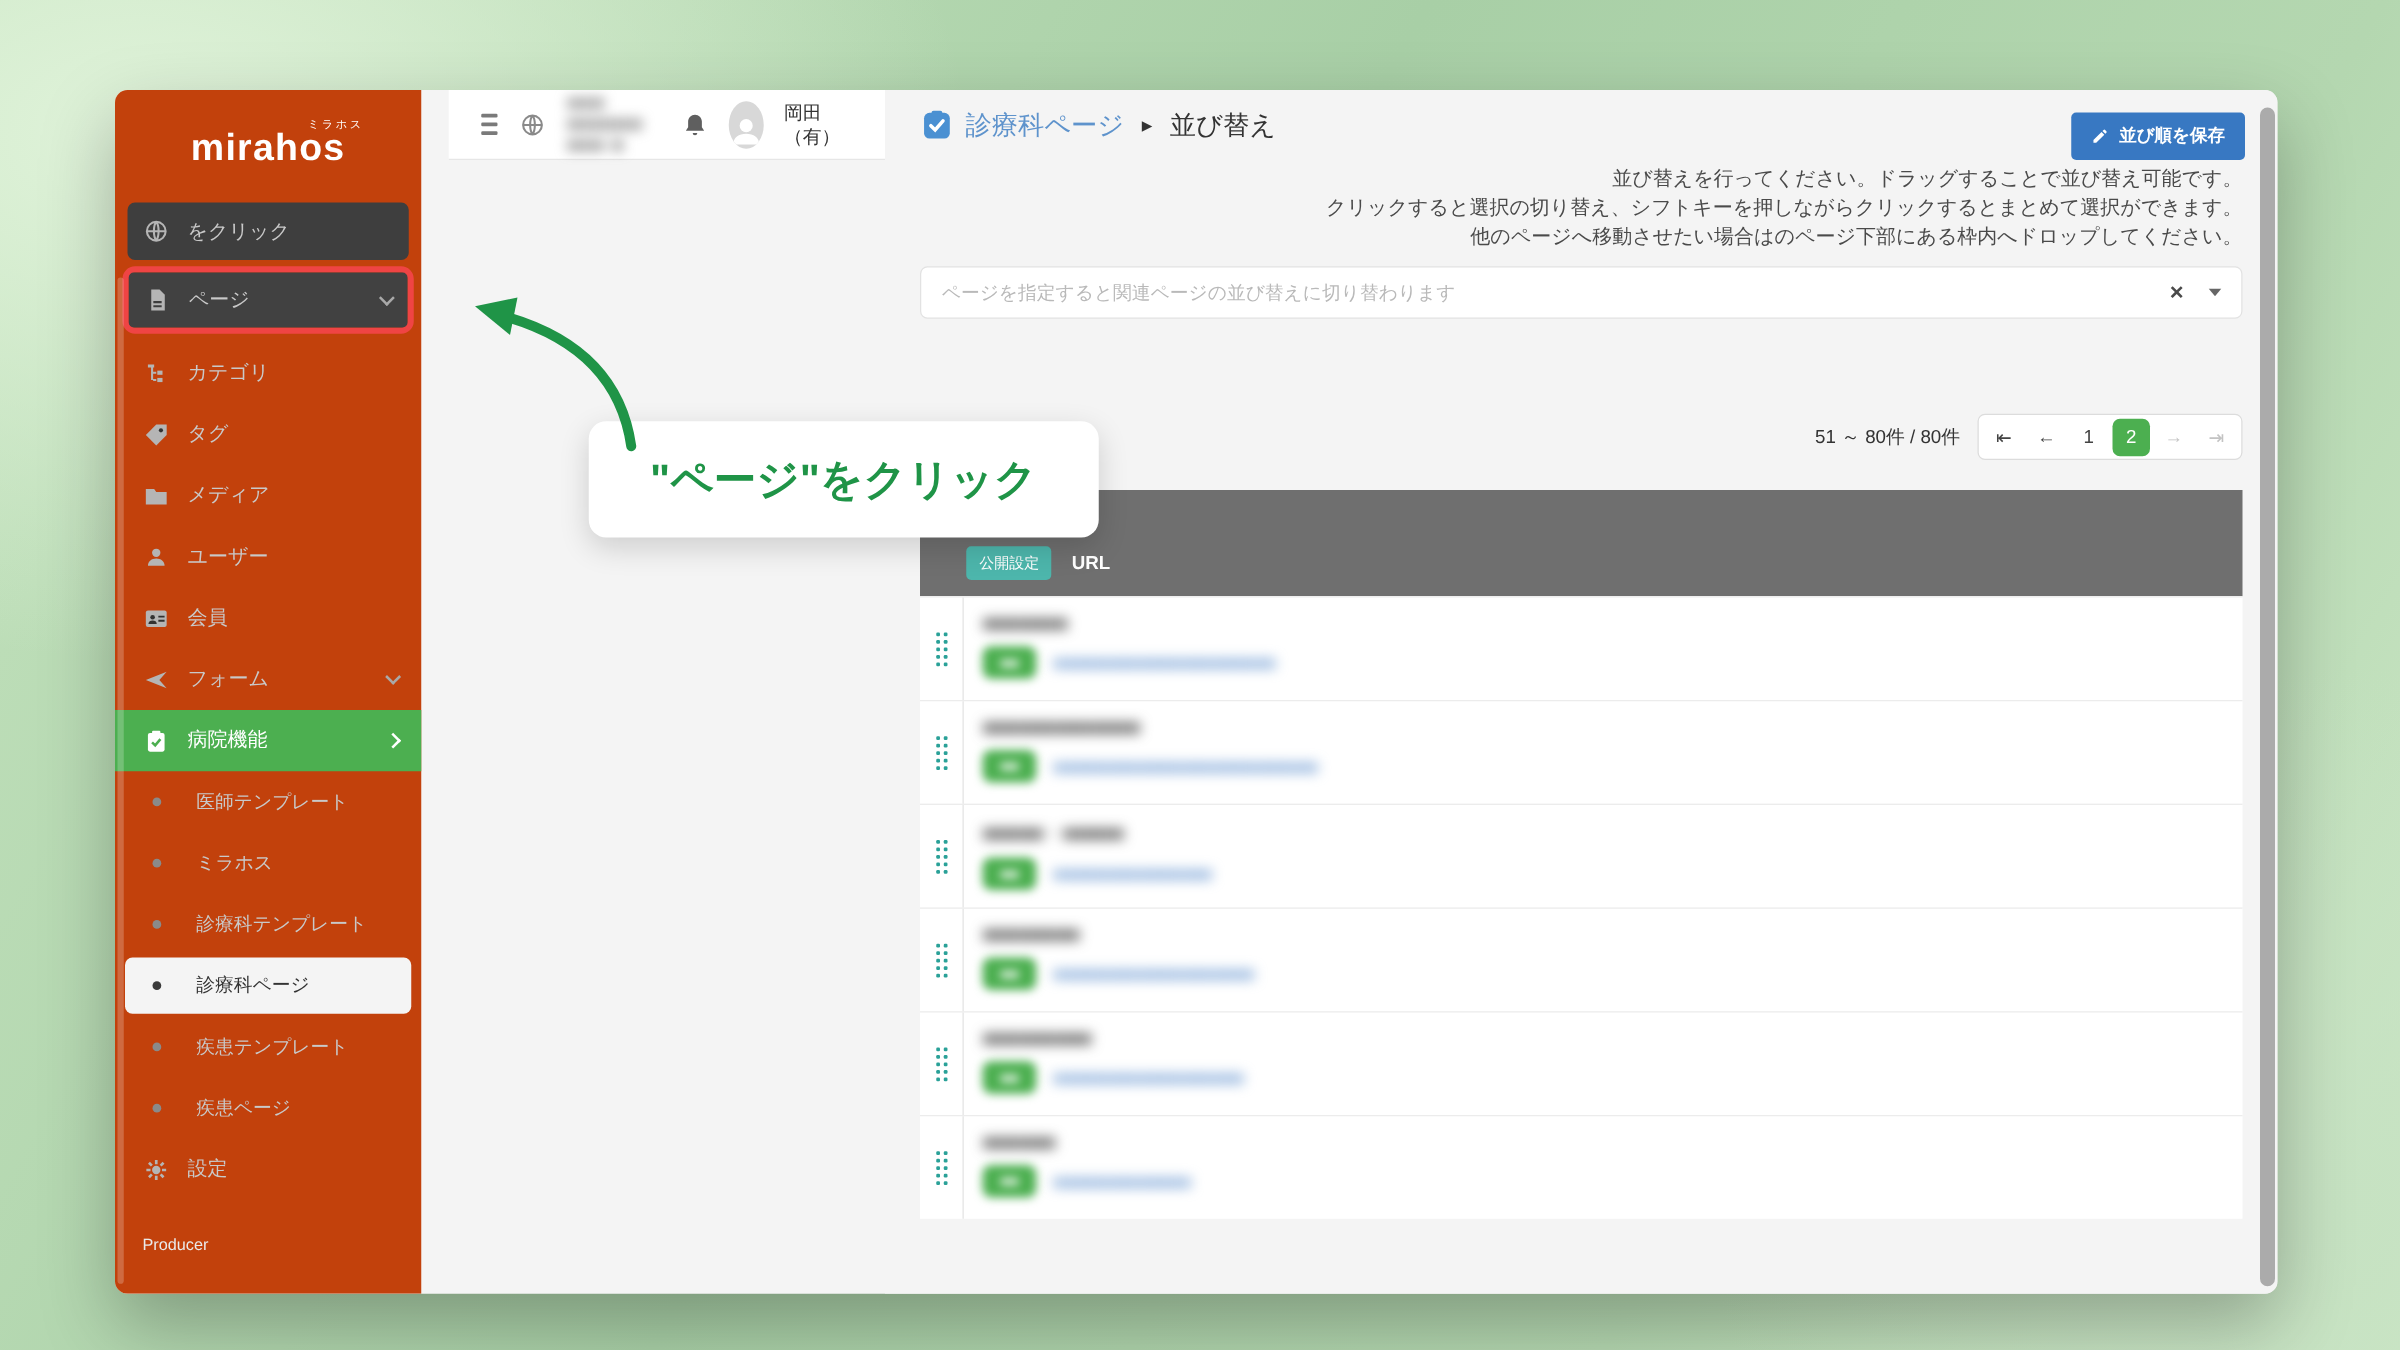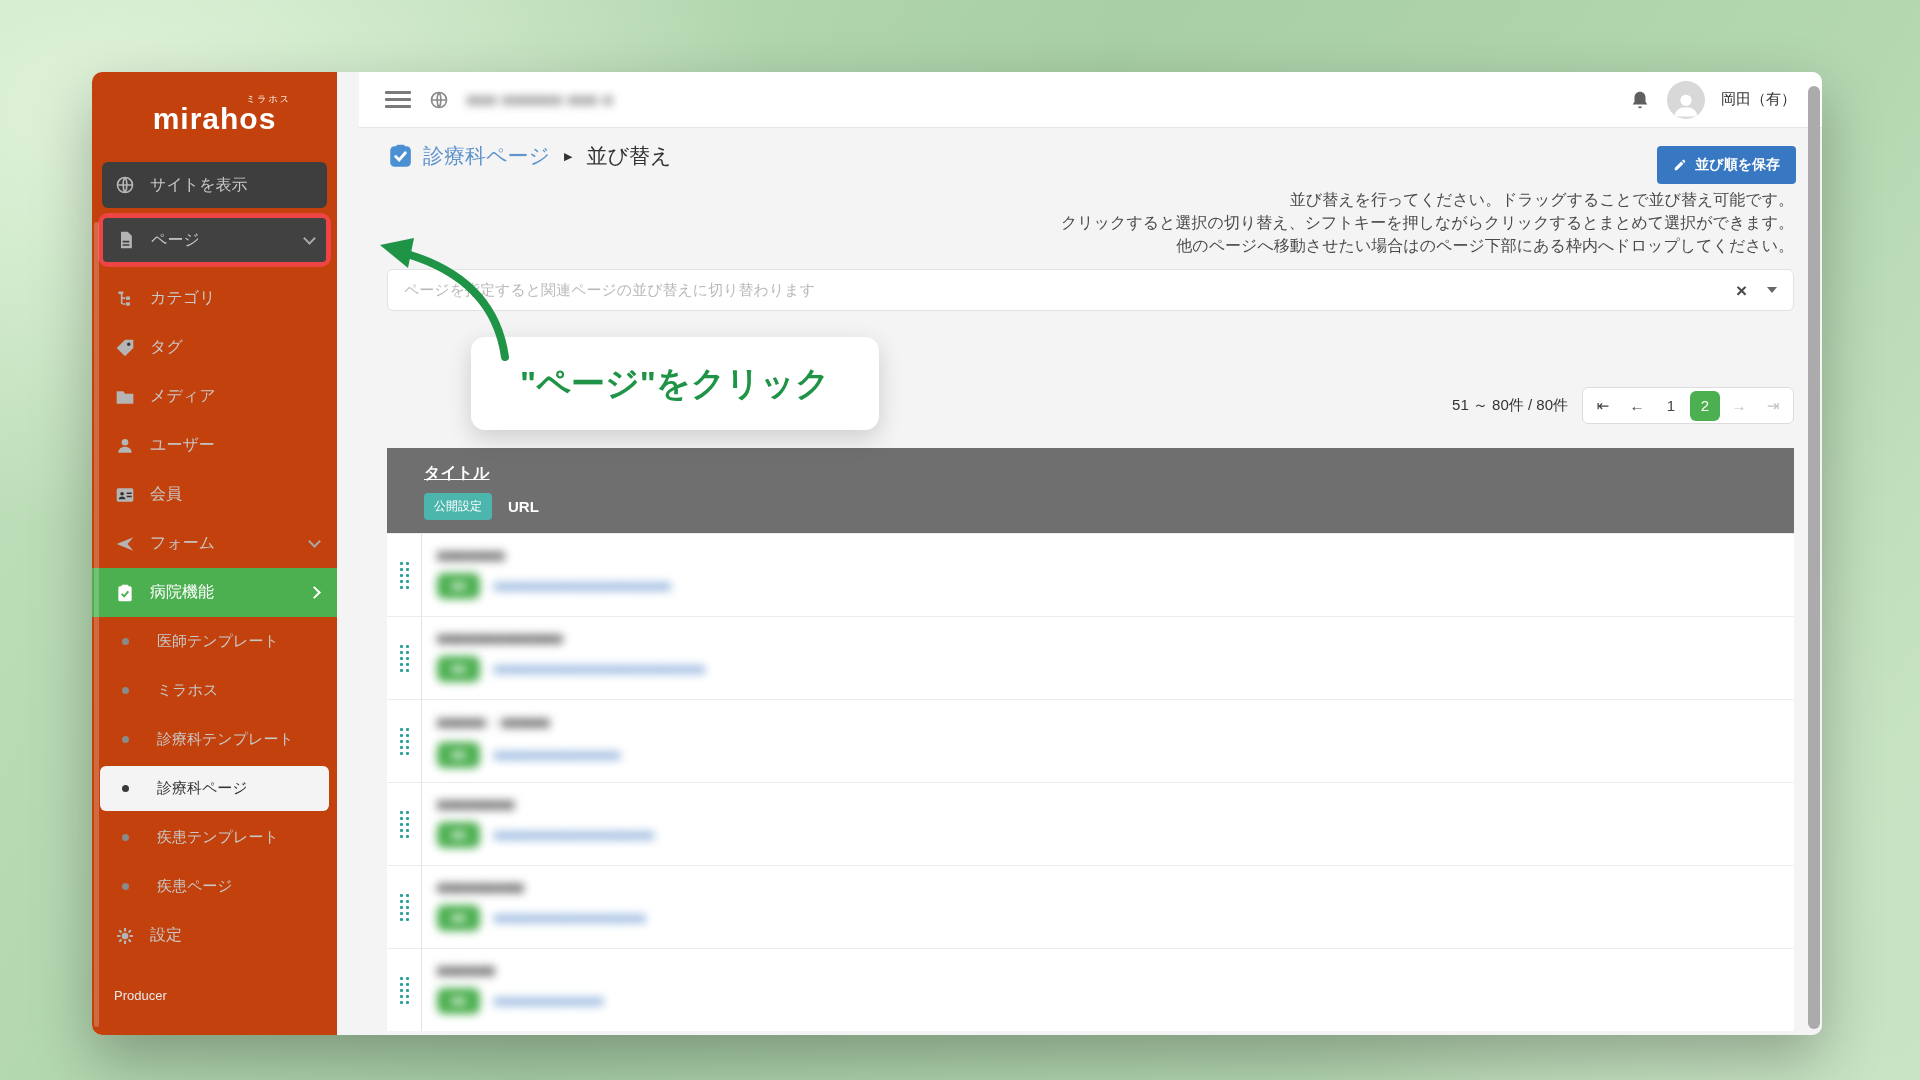--- a/index.html
+++ b/index.html
@@ -42,21 +42,21 @@
   .sub { padding-left:30px; font-size:15px; }
   .dot { width:7px; height:7px; border-radius:50%; background:#8a8a8a; flex:0 0 7px;
     margin-right:14px; }
   .sub.selected { background:#f4f4f4; color:#333; border-radius:6px; margin:2px 8px;
     height:45px; padding-left:22px; }
   .sub.selected .dot { background:#3a3a3a; }
   .producer { position:absolute; left:22px; bottom:32px; color:#eaeaea; font-size:13px; }
 
   
   .main { position:absolute; left:267px; top:0; right:0; bottom:0; display:flex;
-    flex-direction:column; }
+    flex-direction:row; }
   .topbar { height:56px; background:#fff; border-bottom:1px solid #e6e6e6;
     display:flex; align-items:center; gap:18px; padding:0 26px; flex:0 0 56px; }
   .burger { width:26px; display:flex; flex-direction:column; gap:4px; cursor:pointer; }
   .burger i { height:3px; background:#7a7a7a; border-radius:1px; }
   .tglobe { color:#8a8a8a; display:flex; }
   .tglobe svg { width:20px; height:20px; }
   .site-blur { font-size:15px; color:#6f6f6f; filter:blur(5px); letter-spacing:1px; }
   .top-right { margin-left:auto; display:flex; align-items:center; gap:16px; }
   .bell { color:#5f5f5f; display:flex; cursor:pointer; }
   .bell svg { width:22px; height:22px; }
@@ -138,21 +138,21 @@
         <span class="logo-text">mirahos</span>
       </div>
       <nav>
         <div class="s-item subtle">
           <span class="ic">
             <svg viewBox="0 0 24 24" fill="none" stroke="currentColor" stroke-width="2">
                 <circle cx="12" cy="12" r="9"></circle>
                 <path d="M3 12h18M12 3c3 3.5 3 14 0 18M12 3c-3 3.5-3 14 0 18"></path>
               </svg>
           </span>
-          <span>サイトを表示</span>
+          <span>をクリック</span>
         </div>
         <div class="tutorial-box">
           <div class="s-item subtle">
             <span class="ic">
               <svg viewBox="0 0 24 24" fill="currentColor">
                   <path d="M6 2h8l5 5v15H6z"></path>
                   <path d="M8 13h8v2H8zM8 17h8v2H8z" fill="#3e3e3e"></path>
                 </svg>
             </span>
             <span>ページ</span>

